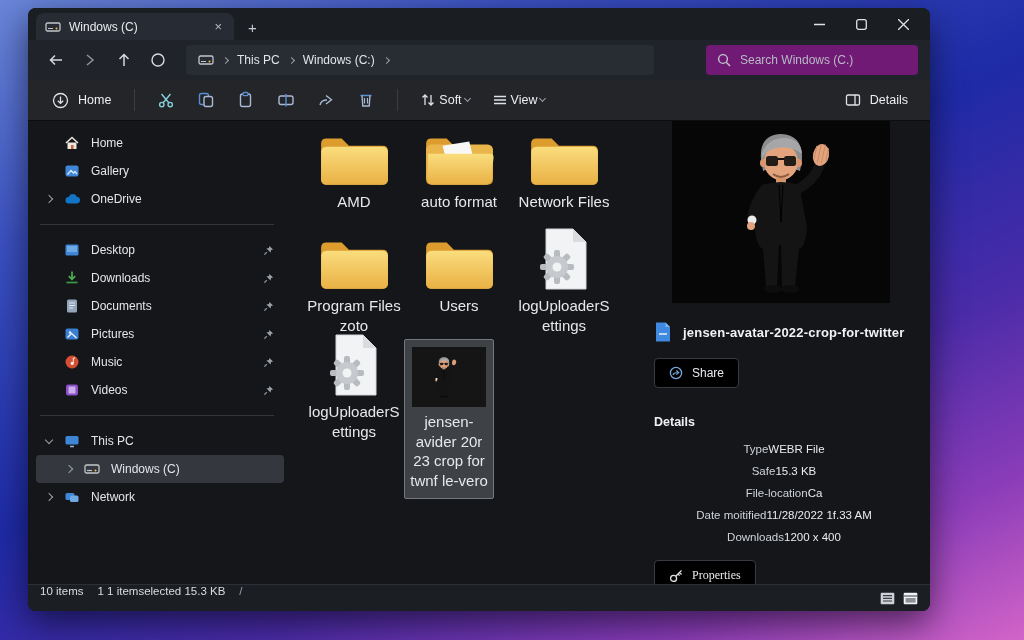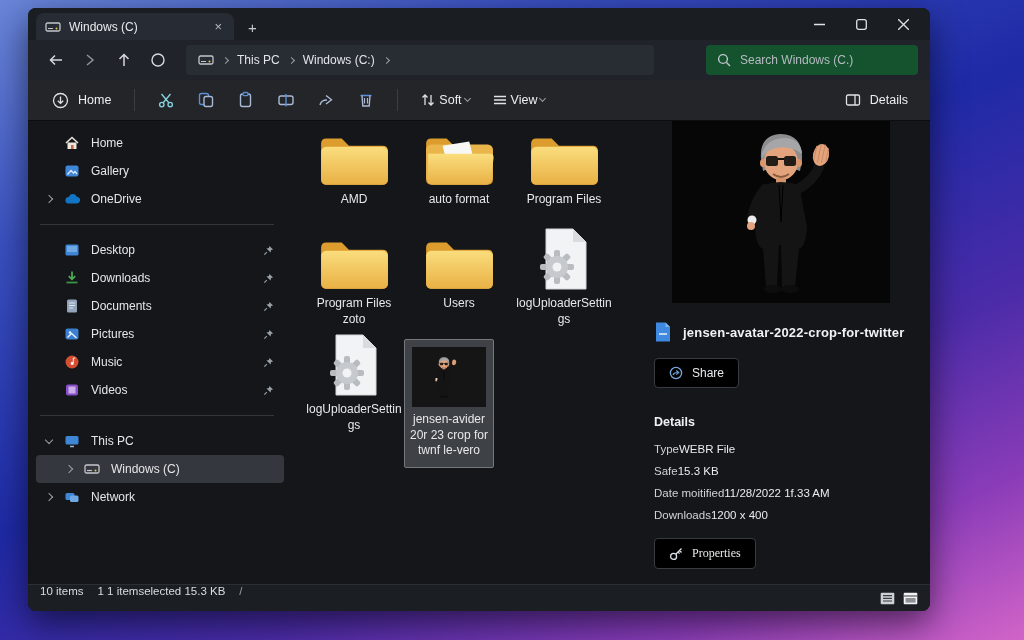--- a/index.html
+++ b/index.html
@@ -20,21 +20,21 @@
   .tab { height:27px; width:198px; background:#272b33; border-radius:8px 8px 0 0; display:flex; align-items:center; gap:8px; padding:0 9px; font-size:12px; }
   .tab .t-title { flex:1; color:#e9ebee; }
   .tab .t-close { color:#b8bcc2; font-size:13px; padding:0 3px; cursor:default; }
   .newtab { color:#c9cdd3; font-size:15px; margin:0 0 4px 14px; }
   .wincontrols { position:absolute; right:6px; top:0; height:32px; display:flex; align-items:center; }
   .wc { width:42px; height:32px; display:flex; align-items:center; justify-content:center; }
   
   .addressbar { height:40px; background:#202329; display:flex; align-items:center; padding:0 12px; gap:2px; flex:none; }
   .navbtn { width:32px; height:30px; display:flex; align-items:center; justify-content:center; border-radius:4px; }
   .crumbbar { margin-left:10px; width:468px; height:30px; background:#282c33; border-radius:4px; display:flex; align-items:center; gap:9px; padding:0 12px; font-size:12px; color:#e2e5e9; }
-  .searchbox { margin-left:auto; width:212px; height:30px; background:#14532d; border-radius:4px; display:flex; align-items:center; gap:9px; padding:0 11px; font-size:12px; color:#b6bbc3; }
+  .searchbox { margin-left:auto; width:212px; height:30px; background:#701a75; border-radius:4px; display:flex; align-items:center; gap:9px; padding:0 11px; font-size:12px; color:#b6bbc3; }
   .chev { width:6px; height:6px; border-right:1.4px solid #9aa0a8; border-bottom:1.4px solid #9aa0a8; transform:rotate(-45deg); flex:none; }
   .chev.down { transform:rotate(45deg); margin-top:-3px; }
   .chev.sm { width:5px; height:5px; }
   
   .toolbar { height:41px; background:#232529; display:flex; align-items:center; padding:0 14px; gap:4px; border-bottom:1px solid #0c0d0f; flex:none; }
   .tb-home { display:flex; align-items:center; gap:9px; font-size:12.5px; color:#eceef1; padding:6px 10px; border-radius:4px; }
   .tb-sep { width:1px; height:22px; background:#3a3d43; margin:0 9px; }
   .tb-ic { width:36px; height:30px; display:flex; align-items:center; justify-content:center; border-radius:4px; }
   .tb-drop { display:flex; align-items:center; gap:3px; font-size:12.5px; color:#eceef1; padding:6px 9px; border-radius:4px; }
   .tb-right { margin-left:auto; display:flex; align-items:center; gap:9px; font-size:12.5px; color:#eceef1; padding:6px 8px; }
@@ -46,33 +46,33 @@
   .side-item.indent { padding-left:48px; }
   .side-item.indent .s-chev { left:30px; }
   .side-item .pin { margin-left:auto; }
   .side-item.sel { background:#34383e; }
   .side-sep { height:1px; background:#32353a; margin:11px 10px 11px 4px; }
   .sic { width:16px; height:16px; flex:none; }
   
   .grid { flex:1; position:relative; }
   .tile { position:absolute; width:100px; display:flex; flex-direction:column; align-items:center; }
   .tile .ic { height:58px; display:flex; align-items:flex-end; justify-content:center; }
-  .tile .lbl { margin-top:5px; font-size:12px; color:#e6e8ea; text-align:center; line-height:1.3; max-width:96px; overflow-wrap:anywhere; }
+  .tile .lbl { margin-top:5px; font-size:15px; color:#e6e8ea; text-align:center; line-height:1.3; max-width:96px; overflow-wrap:anywhere; }
   .tile.sel { width:90px; background:#3e4145; border:1px solid #75787d; border-radius:2px; padding:7px 4px 8px; }
   .tile.sel .thumb { width:74px; height:60px; background:#151515; display:flex; align-items:center; justify-content:center; overflow:hidden; }
   .tile.sel .lbl { max-width:84px; }
   
   .details { width:290px; flex:none; padding-top:0; }
   .preview { width:218px; height:182px; margin-left:32px; background:#060606; display:flex; align-items:center; justify-content:center; overflow:hidden; }
   .file-title { display:flex; align-items:center; gap:11px; margin:18px 10px 0 14px; }
   .file-title .ft-text { font-size:13px; font-weight:bold; color:#f0f2f4; letter-spacing:.2px; }
   .btn { display:inline-flex; align-items:center; gap:9px; padding:7px 14px; background:#000000; border:1px solid #383c42; border-radius:4px; font-size:12px; color:#e8eaed; }
   .share-wrap { margin:15px 0 0 14px; }
   .details-h { margin:27px 0 0 14px; font-size:12.5px; font-weight:bold; color:#eef0f2; }
-  .drow { display:flex; justify-content:flex-start; margin:0 16px 0 14px; padding-top:10px; font-size:11.5px; }
+  .drow { display:flex; justify-content:center; margin:0 16px 0 14px; padding-top:10px; font-size:11.5px; }
   .drow .dl { color:#cfd3d8; }
   .drow .dv { color:#e9ebee; text-align:right; }
   .props-wrap { margin:17px 0 0 14px;font-family:Liberation Serif, serif; }
   
   .statusbar { height:27px; background:#1b1e22; border-top:1px solid #2c2f34; display:flex; padding:0 12px; font-size:11.5px; color:#d9dce0; gap:14px; flex:none; }
   .sb-right { margin-left:auto; display:flex; gap:8px; align-items:center; }
   svg { display:block; }
 </style>
 </head>
 <body>
@@ -421,21 +421,21 @@
             </svg>
           </div>
         <div class="lbl">auto format</div>
       </div>
       <div class="tile" style="left:228px;top:8px">
         <div class="ic">
             <svg width="74" height="56">
               <use href="#i-folder"></use>
             </svg>
           </div>
-        <div class="lbl">Program Files</div>
+        <div class="lbl">Network Files</div>
       </div>
       <div class="tile" style="left:18px;top:112px">
         <div class="ic">
             <svg width="74" height="56">
               <use href="#i-folder"></use>
             </svg>
           </div>
         <div class="lbl">Program Files zoto</div>
       </div>
       <div class="tile" style="left:123px;top:112px">
@@ -496,20 +496,24 @@
         </div>
       </div>
       <div class="details-h">Details</div>
       <div class="drow" style="padding-top:14px">
         <span class="dl">Type</span>
         <span class="dv">WEBR File</span>
       </div>
       <div class="drow">
         <span class="dl">Safe</span>
         <span class="dv">15.3 KB</span>
+      </div>
+      <div class="drow">
+        <span class="dl">File-location</span>
+        <span class="dv">Ca</span>
       </div>
       <div class="drow">
         <span class="dl">Date moitified</span>
         <span class="dv">11/28/2022 1f.33 AM</span>
       </div>
       <div class="drow">
         <span class="dl">Downloads</span>
         <span class="dv">1200 x 400</span>
       </div>
       <div class="props-wrap">

